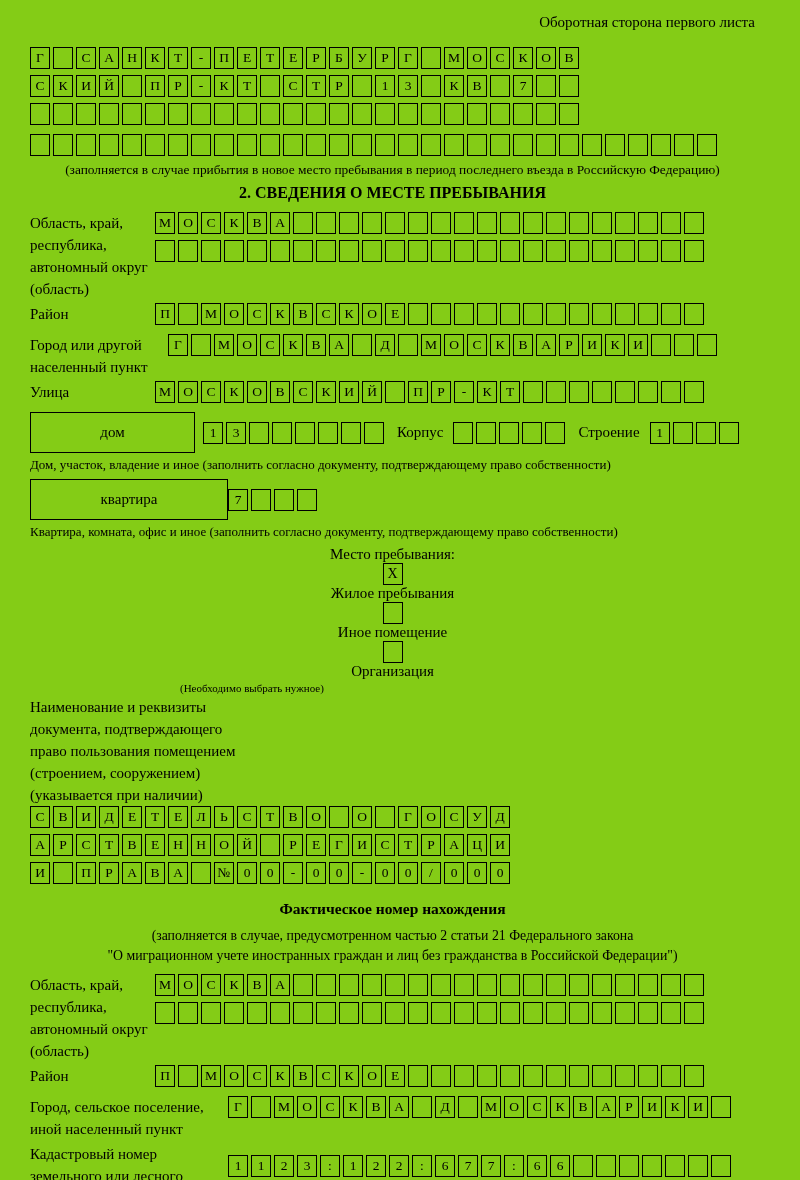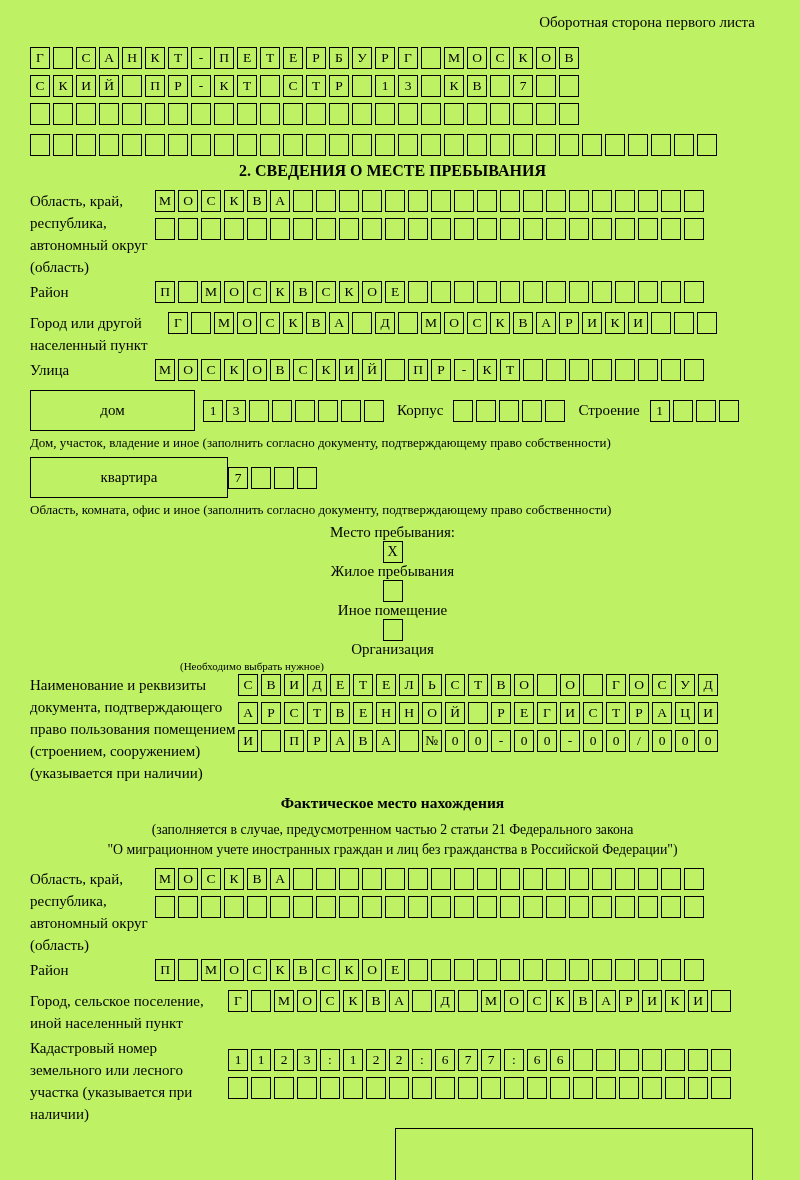--- a/index.html
+++ b/index.html
@@ -1,21 +1,21 @@
 <!DOCTYPE html>
 <html><head>
 <meta charset="utf-8">
 <style>
   html,body{margin:0;padding:0;background:#fff;}
   .page{
     position:relative;
     width:800px;height:1180px;
     box-sizing:border-box;
     padding:14px 45px 0 30px;
-    background:#bef264;color:#000;
+    background:#84cc16;color:#000;
     font-family:"Liberation Serif","DejaVu Serif",serif;
     overflow:hidden;
   }
   .header-note{text-align:right;font-size:15px;margin-bottom:16px;}
   .field{display:flex;margin-bottom:3px;}
   .label{font-size:15px;line-height:22px;flex-shrink:0;}
   .w125{width:125px;}
   .w138{width:138px;}
   .w145{width:145px;}
   .w198{width:198px;}
@@ -44,21 +44,21 @@
   .kv-box{width:198px;}
   .inline-label{font-size:15px;margin:0 10px;white-space:nowrap;}
   .small-note{font-size:13px;margin:2px 0 6px;}
   .stay-row{display:flex;align-items:center;font-size:15px;margin-top:3px;flex-direction:column;}
   .checkbox{
     width:20px;height:22px;border:1.6px solid #000;box-sizing:border-box;
     display:flex;align-items:center;justify-content:center;
     font-size:14px;margin:0 14px;flex-shrink:0;
   }
   .stay-note{font-size:11px;margin:2px 0 0 150px;}
-  .doc-field{margin-top:2px;margin-bottom:2px;}
+  .doc-field{margin-top:2px;margin-bottom:2px;flex-direction:column;}
   .stamp-box{
     width:358px;height:172px;border:1.6px solid #000;
     margin-left:365px;margin-top:2px;box-sizing:border-box;
   }
   .mt12{margin-top:12px;}
 </style>
 </head>
 <body>
 
 <div class="page">
@@ -172,20 +172,21 @@
       <span class="cell"></span>
       <span class="cell"></span>
       <span class="cell"></span>
       <span class="cell"></span>
       <span class="cell"></span>
       <span class="cell"></span>
       <span class="cell"></span>
       <span class="cell"></span>
       <span class="cell"></span>
     </div>
+  <div class="center-note">(заполняется в случае прибытия в новое место пребывания в период последнего въезда в Российскую Федерацию)</div>
 
   <div class="section-title">2. СВЕДЕНИЯ О МЕСТЕ ПРЕБЫВАНИЯ</div>
 
   <div class="field">
     <div class="label w125">Область, край, республика, автономный округ (область)</div>
     <div class="rows">
       <div class="boxrow">
           <span class="cell">М</span>
           <span class="cell">О</span>
           <span class="cell">С</span>
@@ -368,21 +369,21 @@
 
   <div class="house-row">
     <div class="label-box kv-box">квартира</div>
     <div class="boxrow">
         <span class="cell">7</span>
         <span class="cell"></span>
         <span class="cell"></span>
         <span class="cell"></span>
       </div>
   </div>
-  <div class="small-note">Область, комната, офис и иное (заполнить согласно документу, подтверждающему право собственности)</div>
+  <div class="small-note">Квартира, комната, офис и иное (заполнить согласно документу, подтверждающему право собственности)</div>
 
   <div class="stay-row">
     <span>Место пребывания:</span>
     <span class="checkbox">X</span>
     <span>Жилое пребывания</span>
     <span class="checkbox"></span>
     <span>Иное помещение</span>
     <span class="checkbox"></span>
     <span>Организация</span>
   </div>
@@ -456,21 +457,21 @@
           <span class="cell">0</span>
           <span class="cell">0</span>
           <span class="cell">/</span>
           <span class="cell">0</span>
           <span class="cell">0</span>
           <span class="cell">0</span>
         </div>
     </div>
   </div>
 
-  <div class="subsection-title">Фактическое место нахождения</div>
+  <div class="subsection-title">Фактическое номер нахождения</div>
   <div class="sub-note">
     <span>(заполняется в случае, предусмотренном частью 2 статьи 21 Федерального закона</span><br>
     <span>"О миграционном учете иностранных граждан и лиц без гражданства в Российской Федерации")</span>
   </div>
 
   <div class="field">
     <div class="label w125">Область, край, республика, автономный округ (область)</div>
     <div class="rows">
       <div class="boxrow">
           <span class="cell">М</span>

